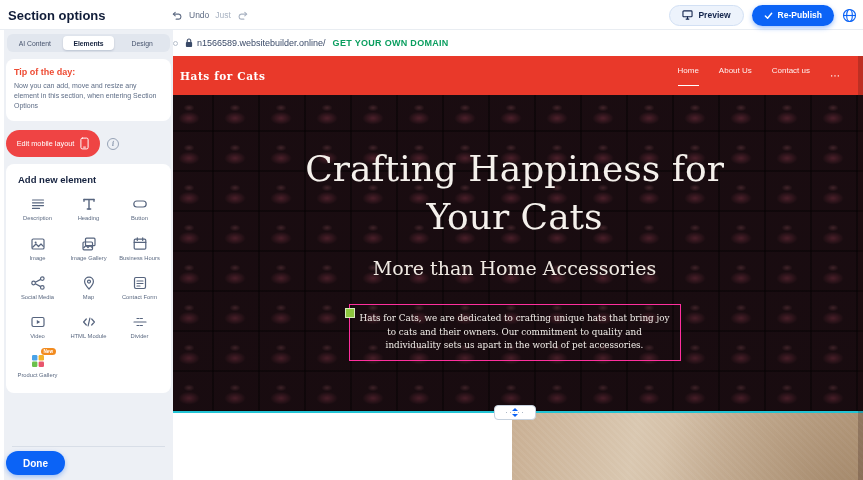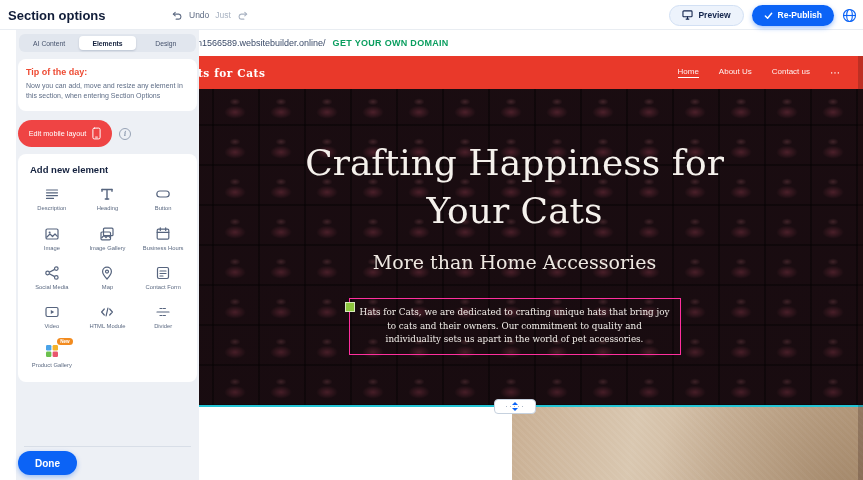--- a/index.html
+++ b/index.html
@@ -10,21 +10,21 @@
   .topbar { position:absolute; left:0; top:0; width:863px; height:30px; background:#fff; border-bottom:1px solid #e9edf2; z-index:6; }
   .tb-title { position:absolute; left:8px; top:8px; font-size:13px; font-weight:bold; color:#101c38; }
   .tb-history { position:absolute; left:172px; top:0; height:30px; display:flex; align-items:center; gap:6px; font-size:8.5px; }
   .hist-label { color:#5f6c84; }
   .hist-label.dim { color:#a9b3c2; }
   .tb-right { position:absolute; right:6px; top:0; height:30px; display:flex; align-items:center; gap:8px; }
   .btn-preview { height:21px; padding:0 12px; border-radius:12px; background:#edf3fc; border:1px solid #d2e0f4; color:#13254d; font-size:8.5px; font-weight:bold; display:flex; align-items:center; gap:5px; cursor:pointer; }
   .btn-republish { height:21px; padding:0 12px; border-radius:12px; background:#0b63f6; border:none; color:#fff; font-size:8.5px; font-weight:bold; display:flex; align-items:center; gap:5px; box-shadow:0 2px 5px rgba(11,99,246,.4); cursor:pointer; }
 
   
-  .sidebar { position:absolute; left:16px; top:30px; width:183px; height:450px; background:#edf0f5; z-index:5; }
+  .sidebar { position:absolute; left:4px; top:30px; width:169px; height:450px; background:#edf0f5; z-index:5; }
   .tabs { display:flex; margin:4px 3px 0; background:#e1e6ee; border-radius:6px; padding:2px; gap:2px; }
   .tab { flex:1; height:14px; font-size:6.8px; color:#46536d; display:flex; align-items:center; justify-content:center; border-radius:4px; cursor:pointer; }
   .tab.active { background:#fff; color:#13203c; font-weight:bold; box-shadow:0 1px 2px rgba(20,40,80,.18); }
 
   .tip-card { margin:7px 2px 0; background:#fff; border-radius:8px; padding:8px 8px 10px; }
   .tip-title { color:#ee4b33; font-size:9px; font-weight:bold; margin-bottom:4px; }
   .tip-body { font-size:7px; color:#5e6d86; line-height:1.45; }
 
   .mobile-row { display:flex; align-items:center; gap:7px; margin:9px 2px 0; }
   .btn-mobile { height:27px; width:94px; border-radius:15px; background:#ef4444; border:none; color:#fff; font-size:7.3px; display:flex; align-items:center; justify-content:center; gap:6px; cursor:pointer; }
@@ -42,24 +42,24 @@
 
   
   .main { position:absolute; left:157px; top:30px; right:0; bottom:0; background:#fff; }
   .browser-bar { height:26px; display:flex; align-items:center; }
   .dots { display:flex; gap:3px; margin-right:7px; }
   .dot { width:5px; height:5px; border-radius:50%; border:1px solid #b6bfcc; }
   .url { font-size:9px; color:#3a4a68; margin-left:4px; }
   .domain-cta { font-size:9px; color:#0a9e5f; font-weight:bold; margin-left:7px; letter-spacing:.3px; cursor:pointer; }
 
   .site { position:absolute; left:9px; top:26px; right:0; bottom:0; overflow:visible; }
-  .site-header { height:33px; background:#e9392a; display:flex; align-items:center; padding:0 22px 0 14px; position:relative; z-index:2; }
+  .site-header { height:39px; background:#e9392a; display:flex; align-items:center; padding:0 22px 0 14px; position:relative; z-index:2; }
   .logo { color:#fff; font-family:"DejaVu Serif",serif; font-size:10.5px; font-weight:bold; letter-spacing:.6px; cursor:pointer; }
   .site-nav { margin-left:auto; display:flex; align-items:center; gap:20px; font-size:8px; color:#fff; }
-  .nav-item { cursor:pointer; color:rgba(255,255,255,.92); padding-bottom:1px; border-bottom:1.5px solid transparent; }
+  .nav-item { cursor:pointer; color:rgba(255,255,255,.92); padding-bottom:10px; border-bottom:1.5px solid transparent; }
   .nav-item.active { border-bottom:1.5px solid #fff; }
   .nav-more { font-size:10px; cursor:pointer; color:#fff; letter-spacing:1px; }
 
   .hero { position:relative; height:317px; background-color:#1d0e13;
     background-image:
       radial-gradient(ellipse 15px 9px at 50% 58%, rgba(160,66,86,.50), rgba(160,66,86,0) 72%),
       radial-gradient(ellipse 8px 5px at 50% 32%, rgba(205,120,130,.30), rgba(205,120,130,0) 70%),
       repeating-linear-gradient(90deg, rgba(0,0,0,.45) 0 2px, transparent 2px 46px),
       repeating-linear-gradient(0deg, rgba(0,0,0,.45) 0 2px, transparent 2px 40px);
     background-size:46px 40px, 46px 40px, auto, auto; }

